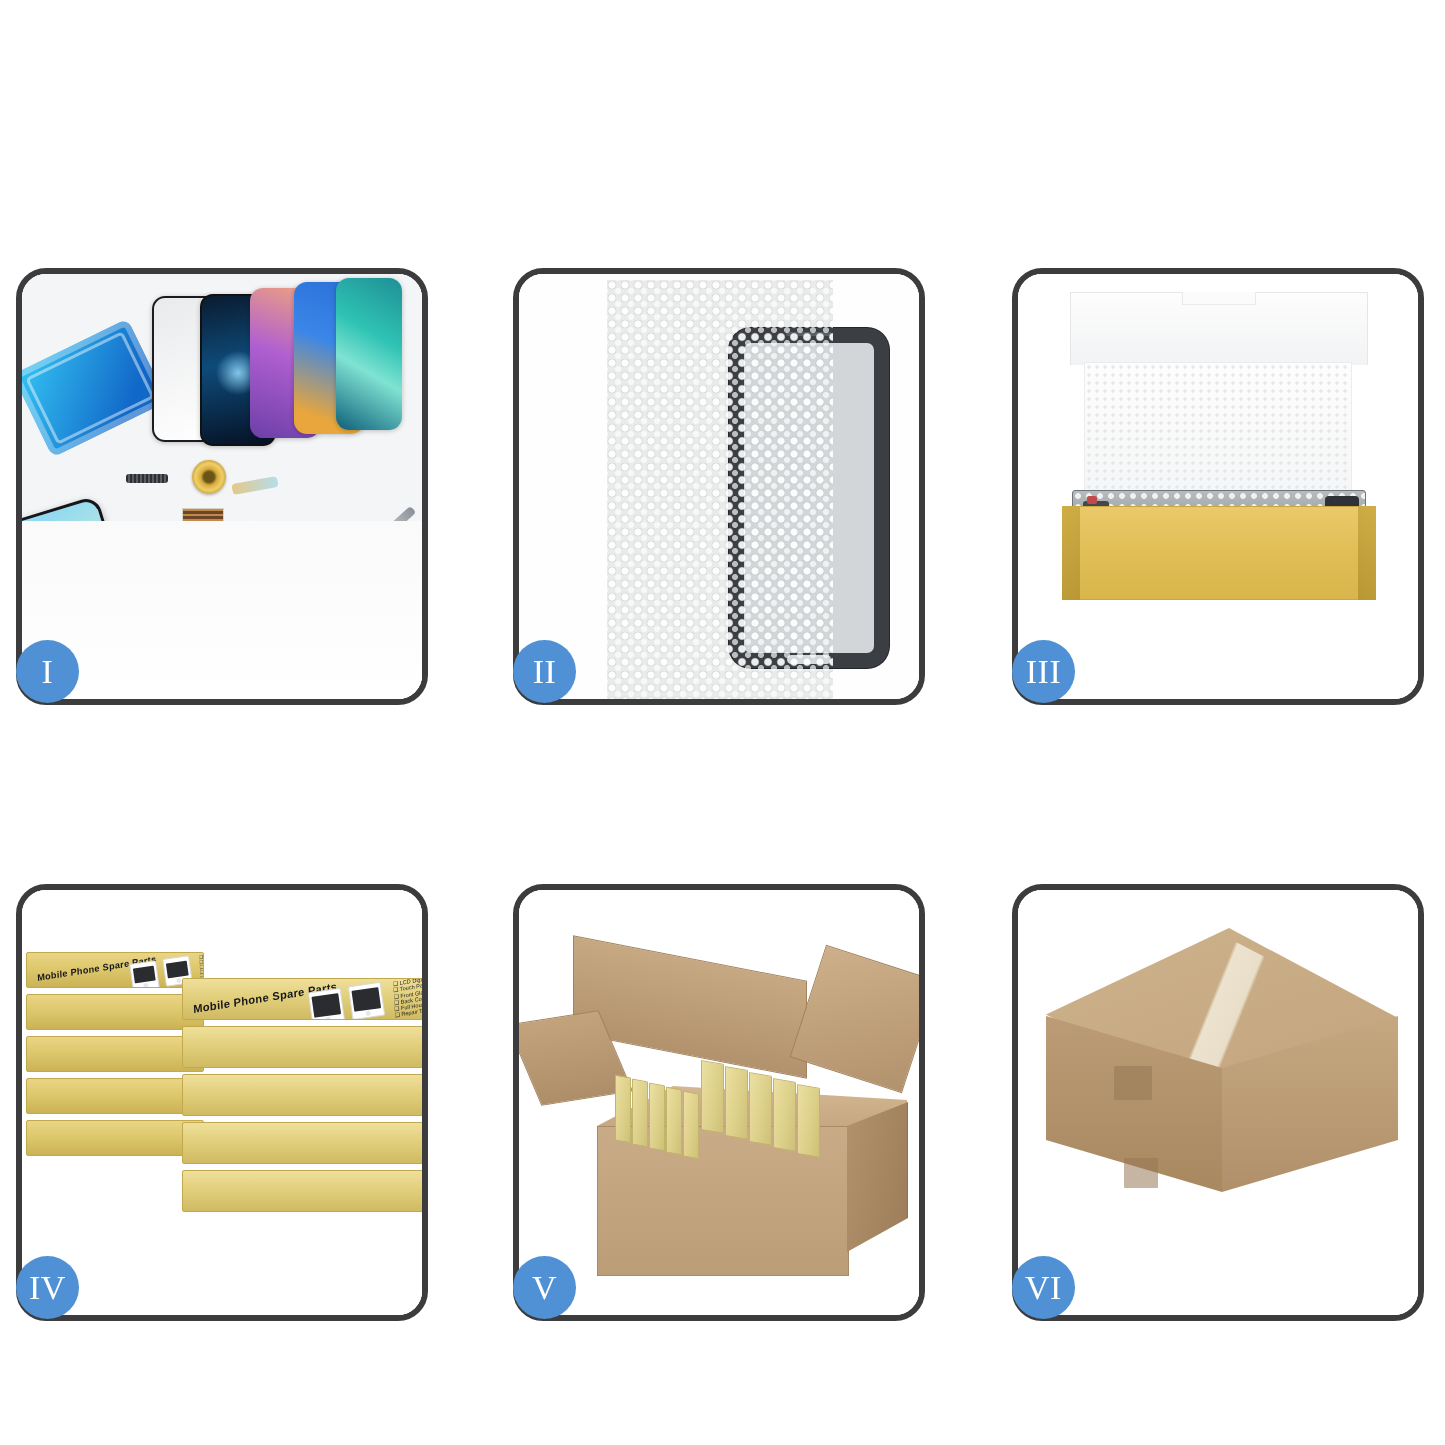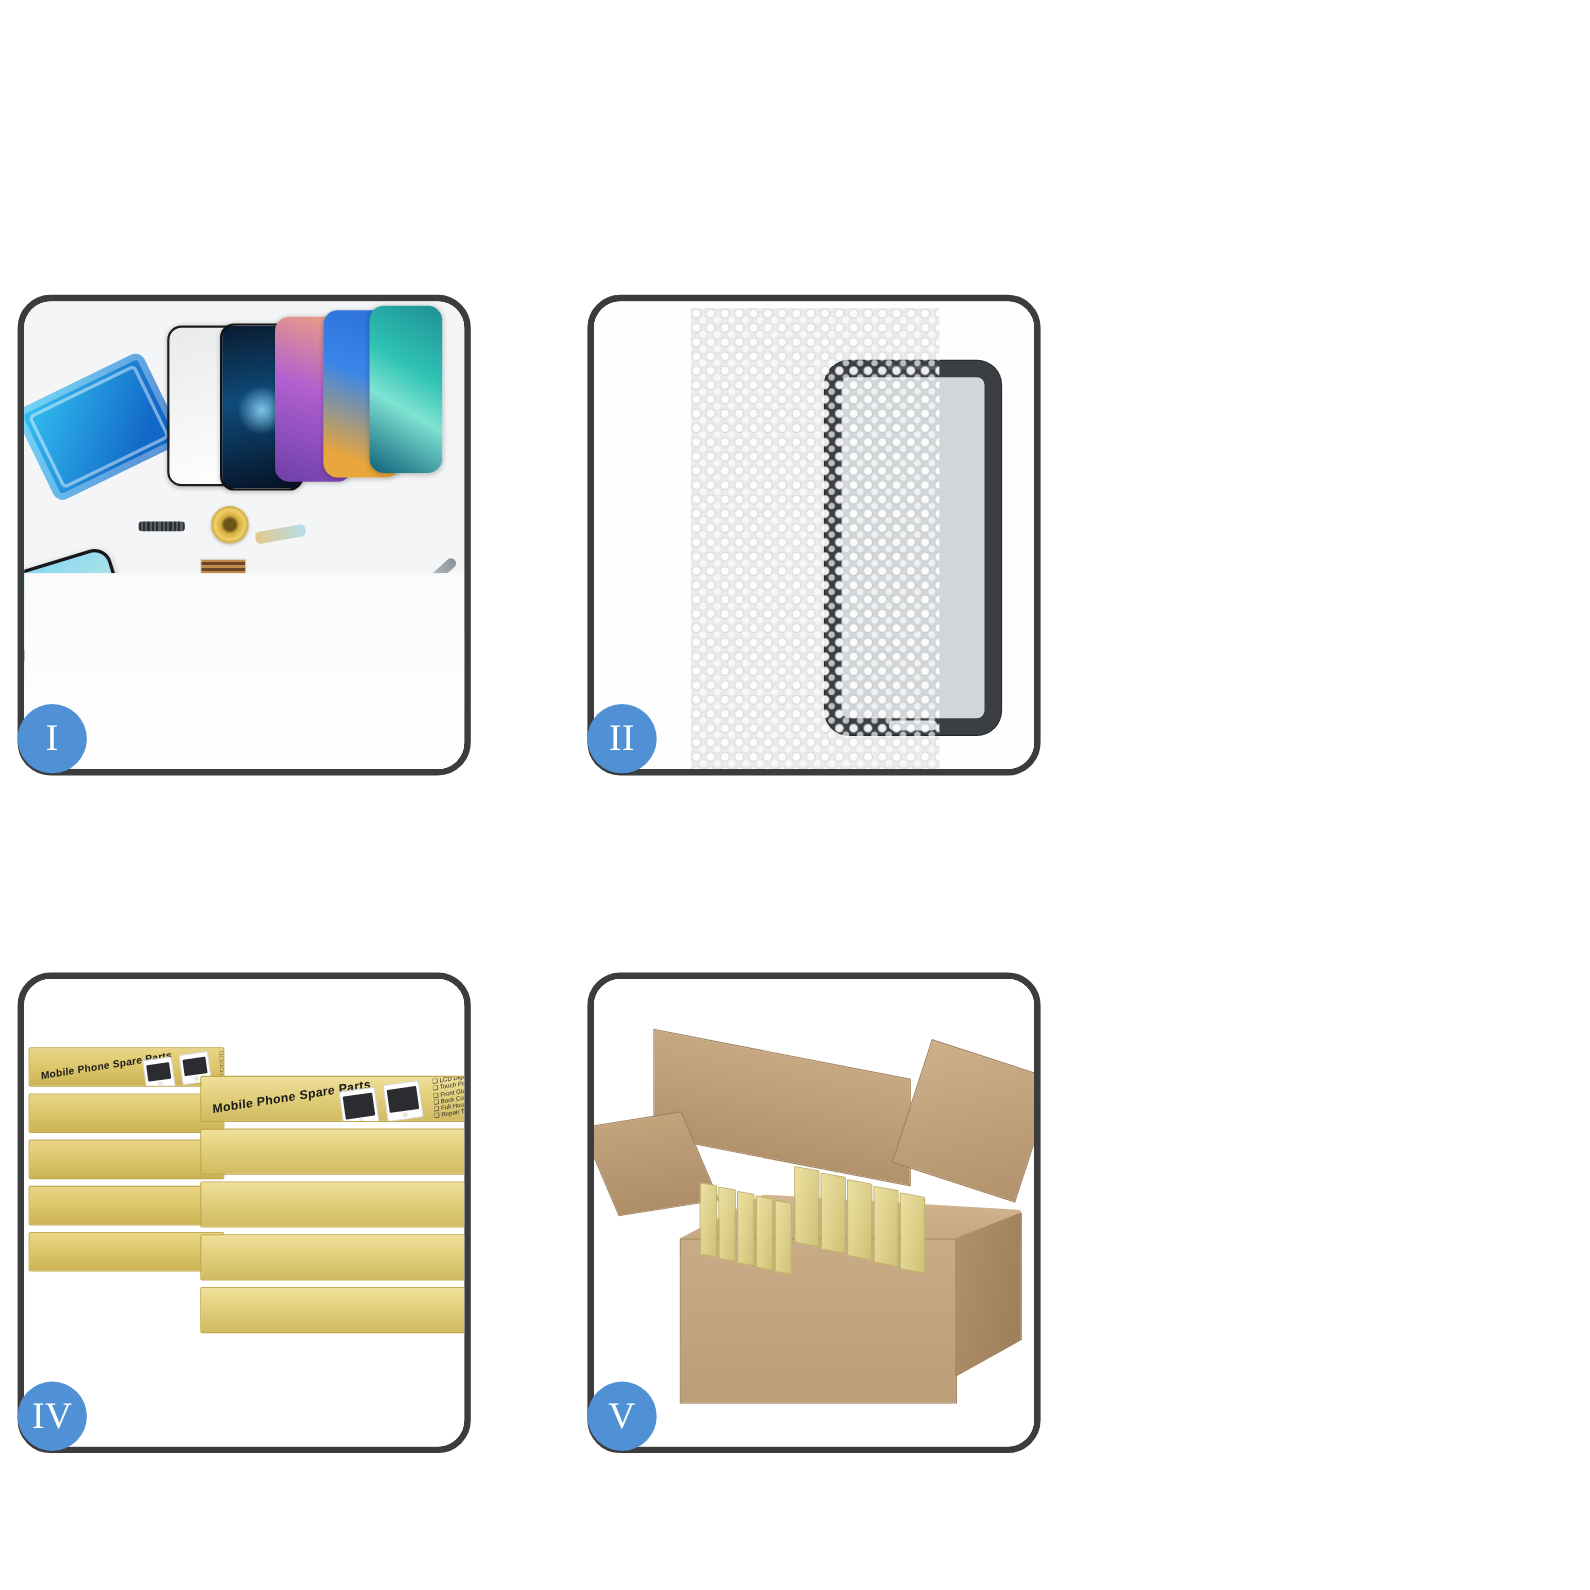--- a/index.html
+++ b/index.html
@@ -38,21 +38,21 @@
     box-sizing:border-box;
     overflow:visible;
   }
   .panel .inner{
     position:absolute;inset:0;
     border-radius:24px;
     overflow:hidden;
     background:#ffffff;
   }
   
-  .c0{left:16px;} .c1{left:534px;} .c2{left:1012px;}
+  .c0{left:16px;} .c1{left:513px;} .c2{left:1012px;}
   .r0{top:0px;} .r1{top:616px;}
 
   
   .badge{
     position:absolute;
     left:-6px;bottom:-4px;
     width:63px;height:63px;border-radius:50%;
     background:#4f91d4;
     color:#ffffff;
     font-family:"Liberation Serif","DejaVu Serif",serif;
@@ -377,20 +377,35 @@
         <div class="bubblebg">
           <div class="wrapsheet">
             <div class="scrn"></div>
             <div class="bub"></div>
           </div>
         </div>
       </div>
       <div class="badge">II</div>
     </div>
 
+    <div class="panel c2 r0">
+      <div class="inner">
+        <div class="p3">
+          <div class="lidflap"></div>
+          <div class="foam"></div>
+          <div class="prod">
+            <div class="prodbub"></div>
+            <div class="prodconn"></div>
+            <div class="prodcap"></div>
+          </div>
+          <div class="boxfront"></div>
+        </div>
+      </div>
+      <div class="badge">III</div>
+    </div>
 
     <div class="panel c0 r1">
       <div class="inner">
         <div class="p4">
           <div id="stack-host">
               <div class="stk sL" style="top: 62px; z-index: 10;">
                 <div class="lbl">
                   <div class="lbl-txt" style="left: 10px; top: 20px; font-size: 9.2px; transform: rotate(-9deg) skewX(-6deg); letter-spacing: 0.3px;">Mobile Phone Spare Parts</div>
                   <div class="lbl-ph" style="left: 104px; top: 9px; width: 25px; height: 26px; transform: rotate(-8deg);">
                     <i></i>
@@ -461,15 +476,29 @@
               <div class="ybox" style="left: 278px; top: 196px; width: 21px; height: 68px; transform: skewY(10deg); z-index: 9;"></div>
             </div>
           <div class="cTopRim"></div>
           <div class="cFrontV"></div>
           <div class="cSideVq"></div>
         </div>
       </div>
       <div class="badge">V</div>
     </div>
 
+    <div class="panel c2 r1">
+      <div class="inner">
+        <div class="p6">
+          <div class="sShadow"></div>
+          <div class="sTop"></div>
+          <div class="sTape"></div>
+          <div class="sLeft"></div>
+          <div class="sRight"></div>
+          <div class="sTab" style="left:96px;top:176px;width:38px;height:34px;"></div>
+          <div class="sTab" style="left:106px;top:268px;width:34px;height:30px;"></div>
+        </div>
+      </div>
+      <div class="badge">VI</div>
+    </div>
 
   </div>
 </div>
 
 </body></html>

